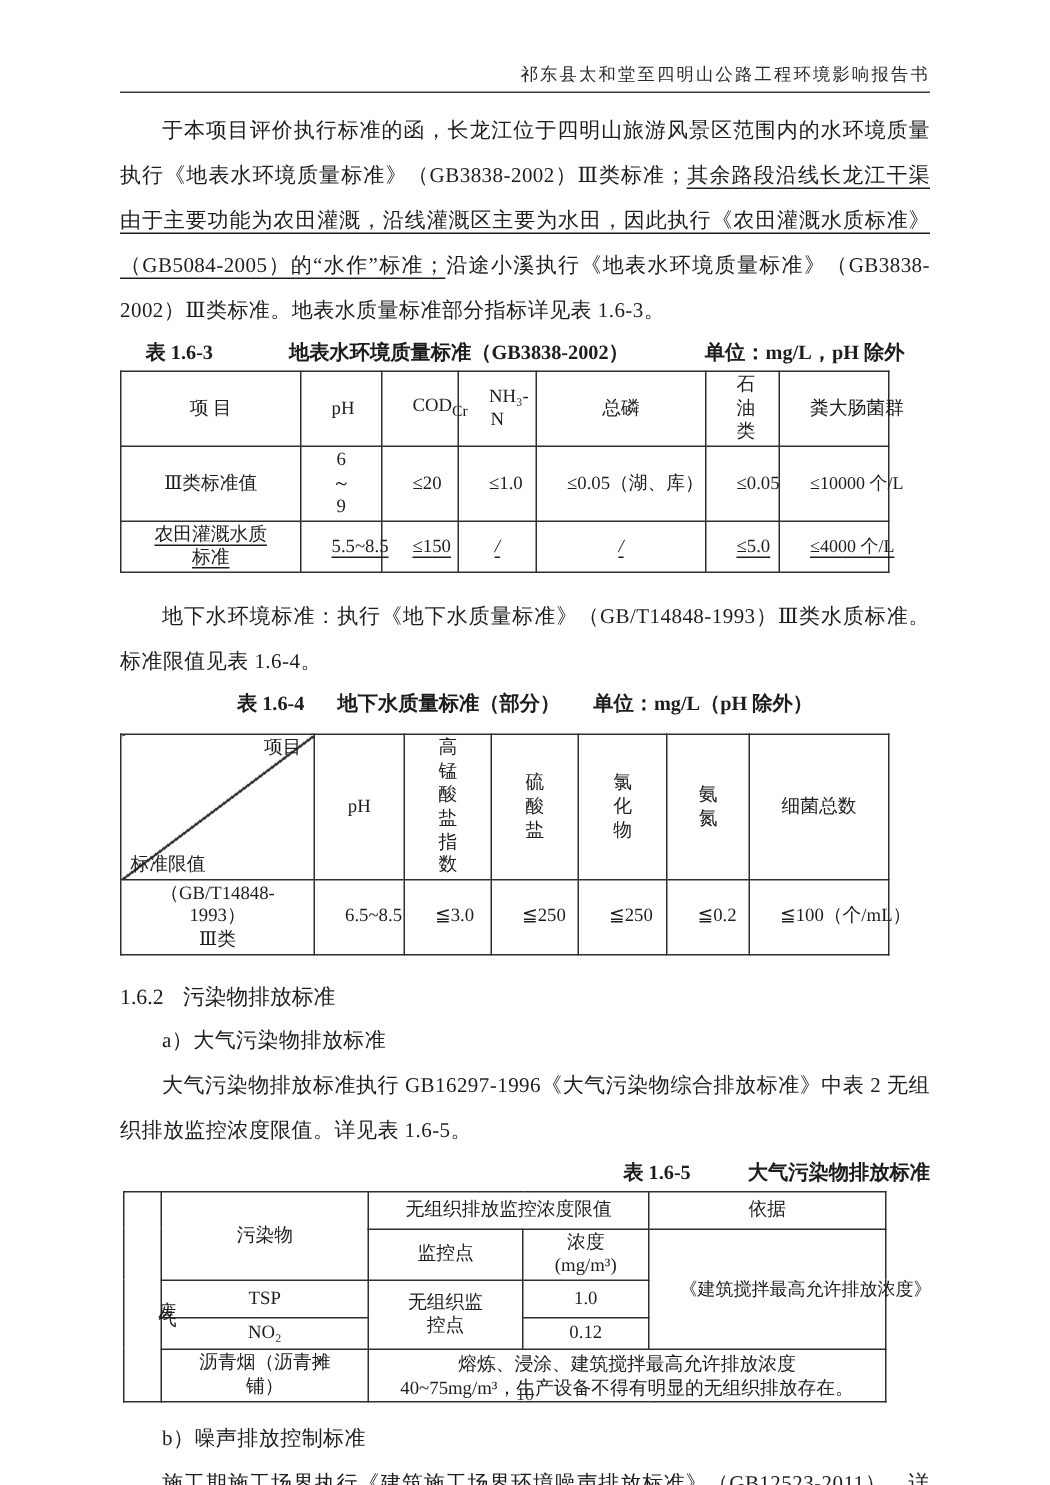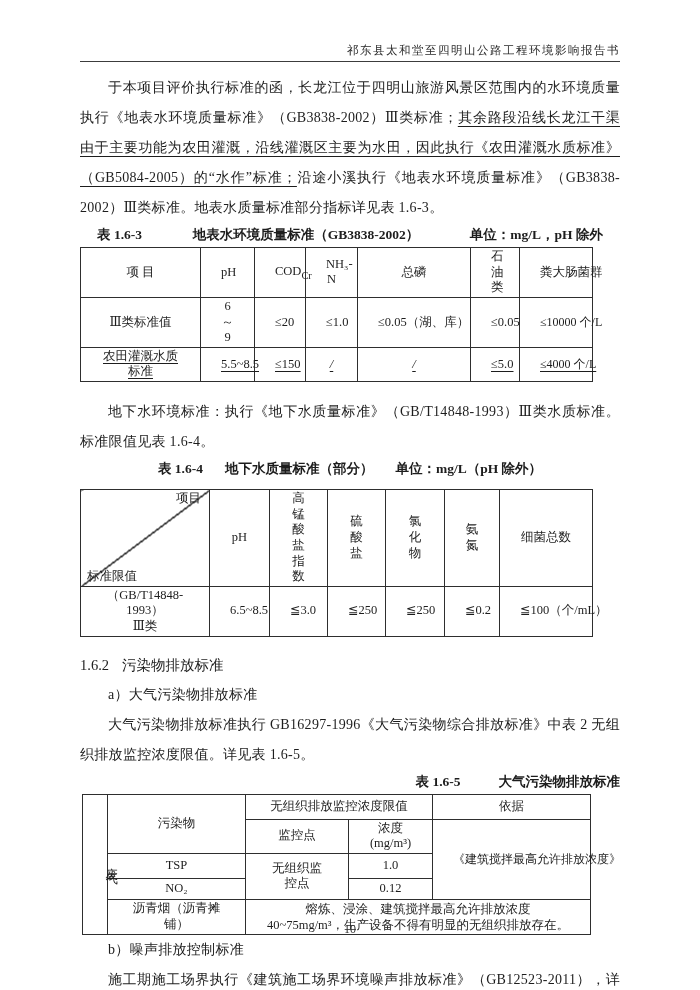--- a/index.html
+++ b/index.html
@@ -204,20 +204,20 @@
         <td>NO₂</td>
         <td>0.12</td>
       </tr>
       <tr style="height:34px">
         <td>沥青烟（沥青摊铺）</td>
         <td colspan="3" style="line-height:16px">熔炼、浸涂、建筑搅拌最高允许排放浓度 40~75mg/m³，生产设备不得有明显的无组织排放存在。</td>
       </tr>
     </tbody>
       </table>
 
-    <div class="list-item" style="">b）噪声排放控制标准</div>
+    <div class="list-item" style="margin-top:10px">b）噪声排放控制标准</div>
 
     <div class="para">施工期施工场界执行《建筑施工场界环境噪声排放标准》（GB12523-2011），详见表 1.6-6。</div>
 
   </div>
 
   <div class="page-num">10</div>
 </div>
 
 </body></html>

